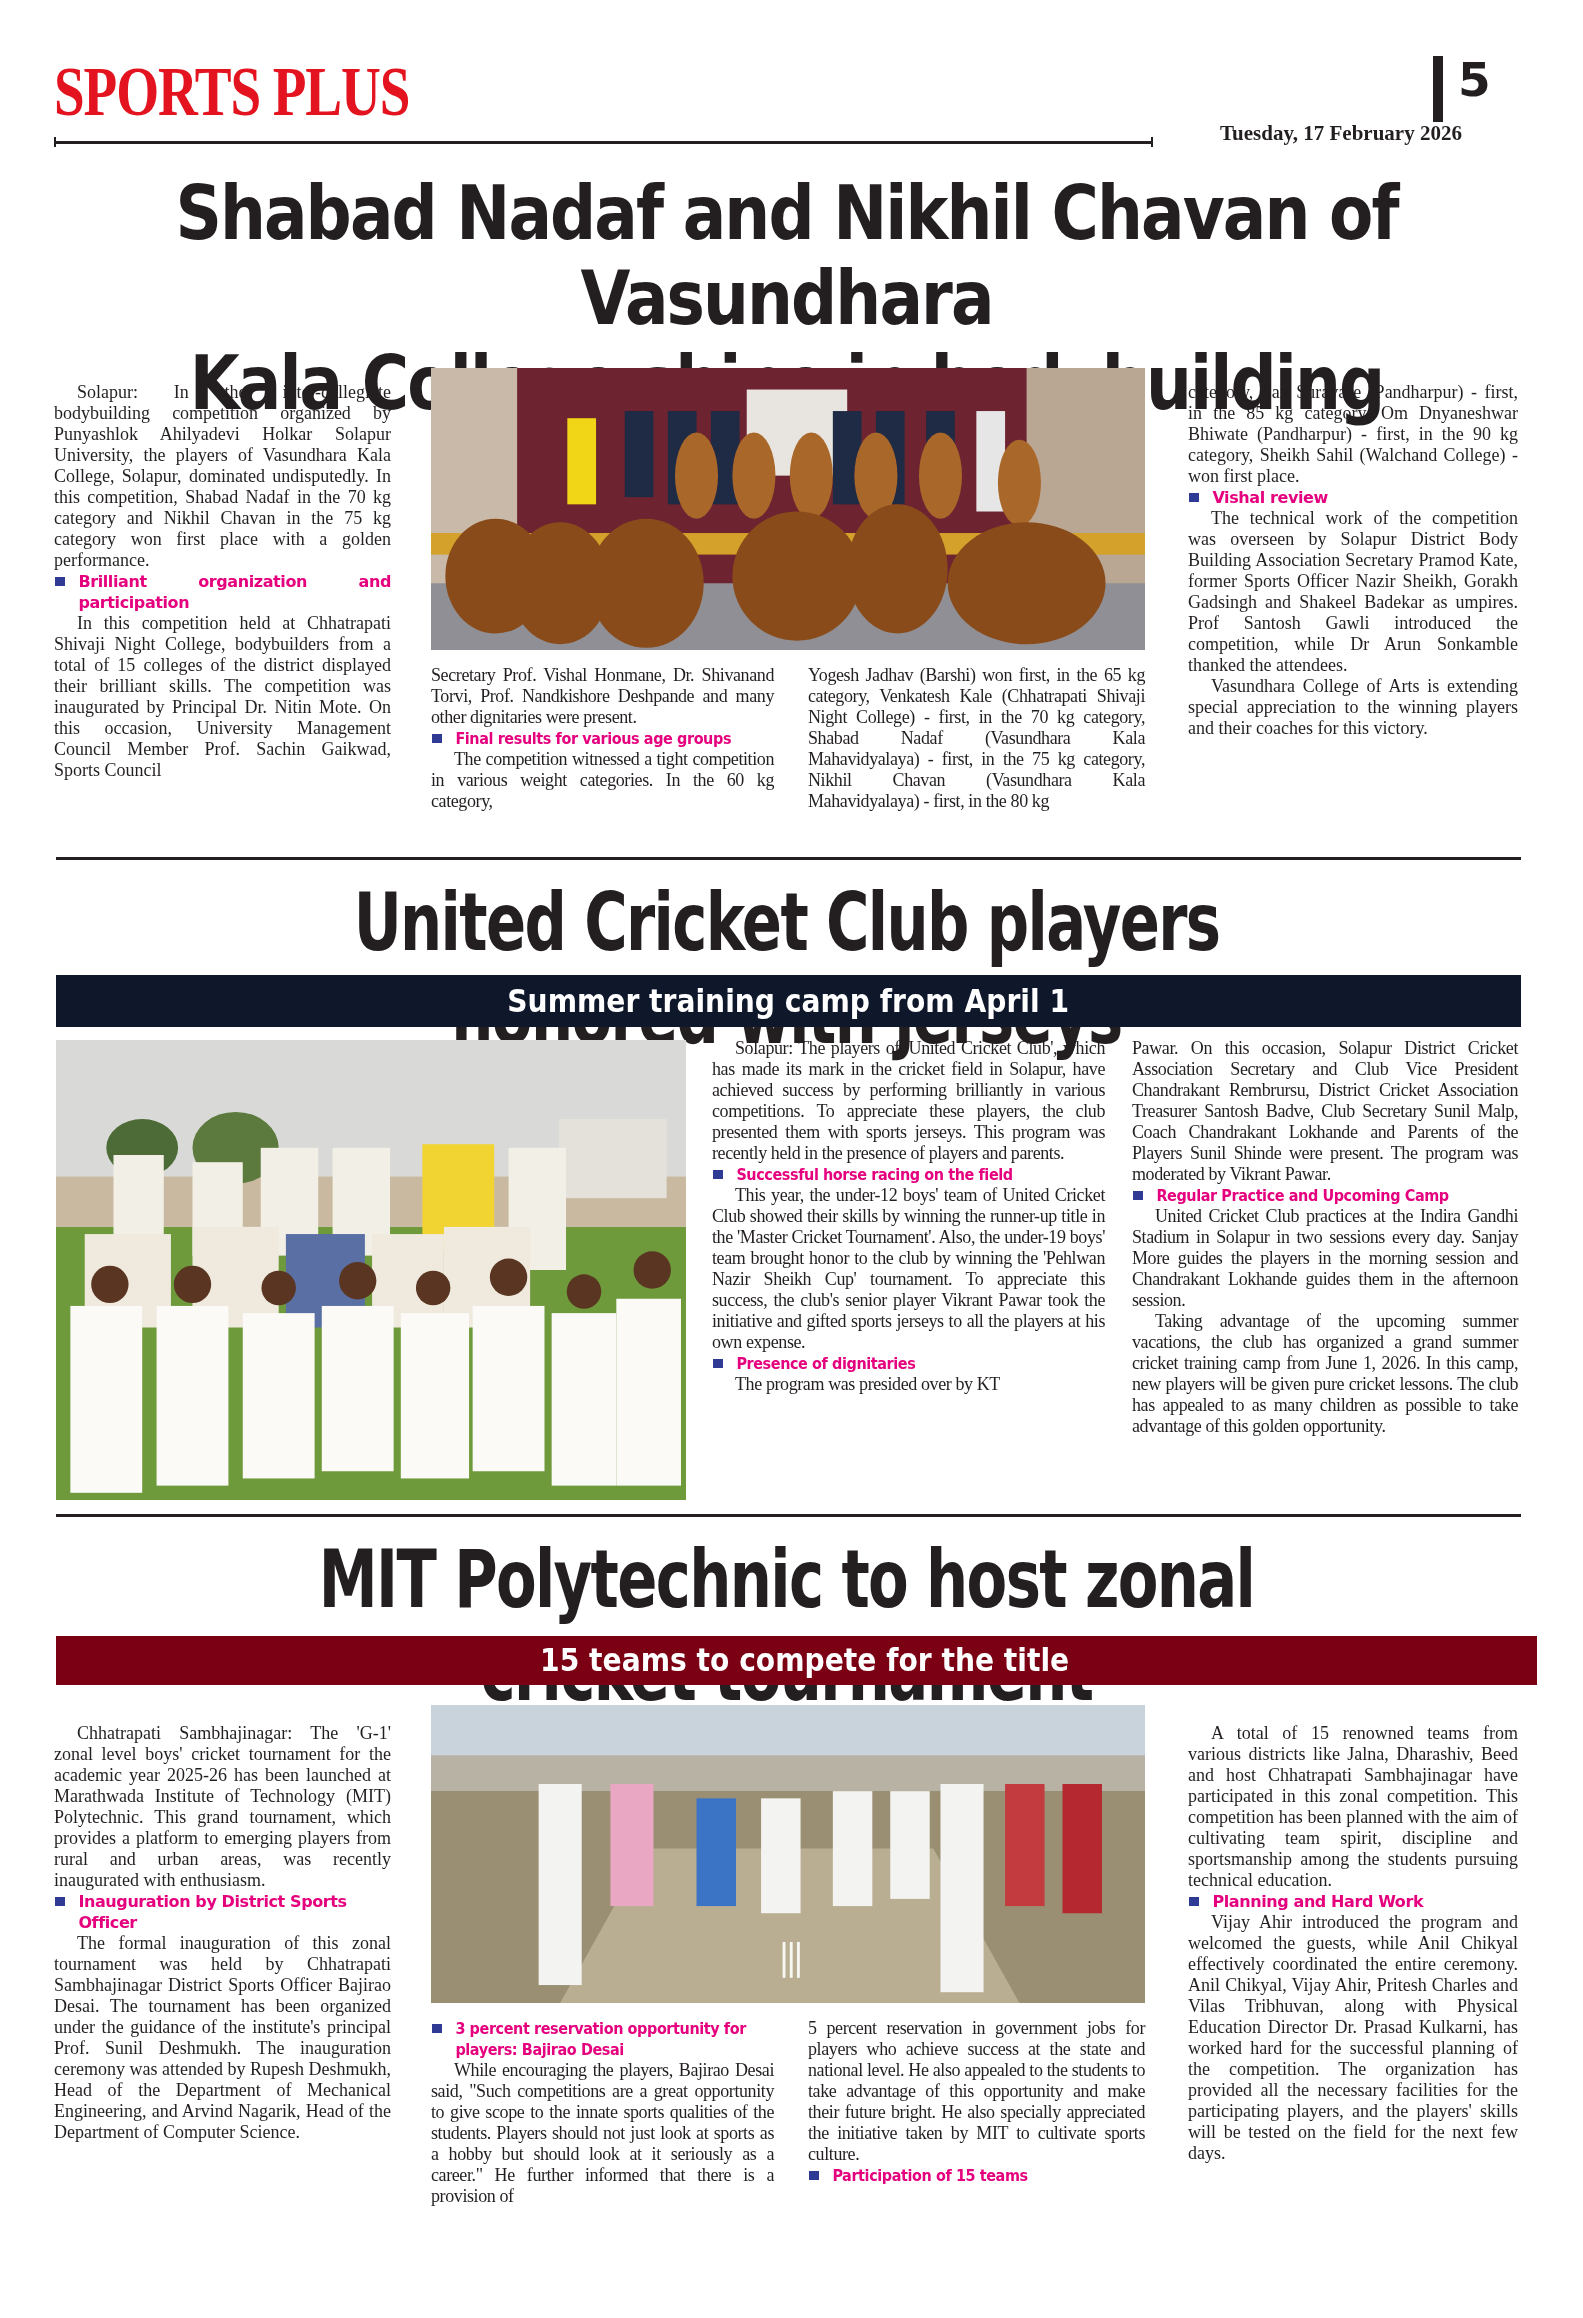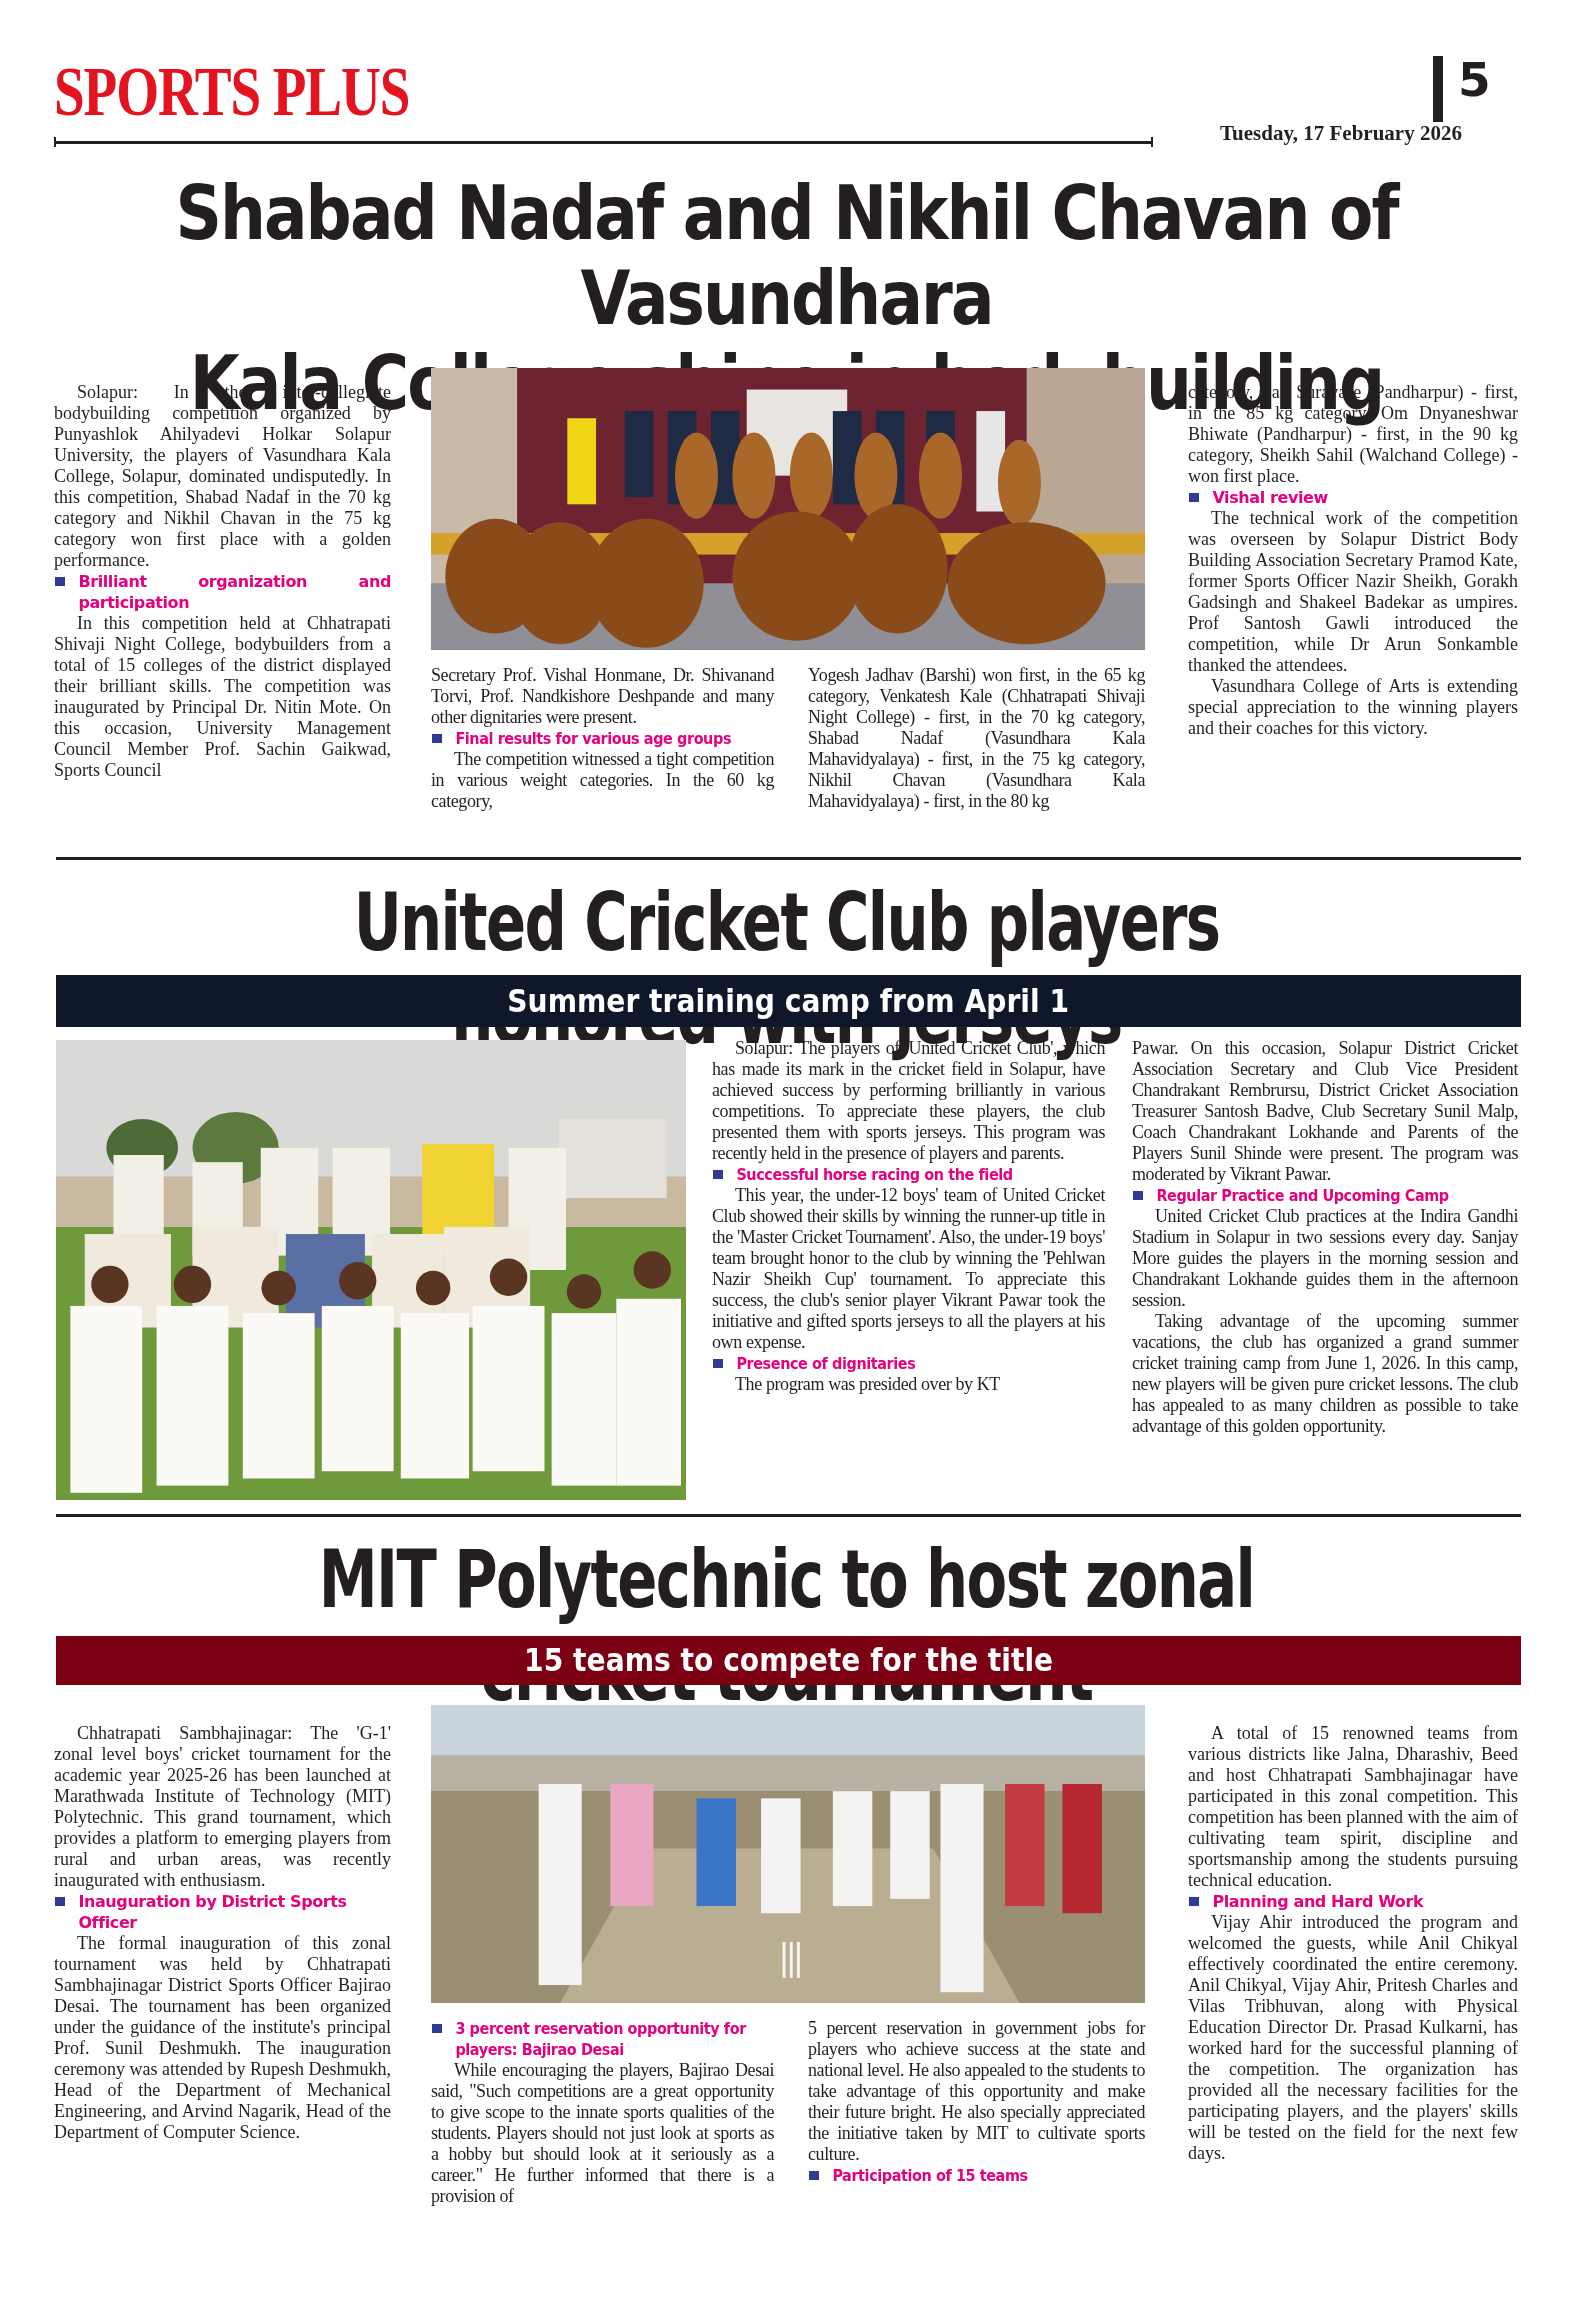--- a/index.html
+++ b/index.html
@@ -12,21 +12,21 @@
   .page-bar { left:1433px; top:56px; width:10px; height:66px; background:#231f20; }
   .page-num { left:1458px; top:47px; font-family:"DejaVu Sans", sans-serif; font-weight:bold; font-size:47px; line-height:65px; }
   .date { left:1220px; top:121px; width:287px; text-align:left; font-family:"Liberation Serif", serif; font-weight:bold; font-size:21px; }
   .headline { left:54px; width:1465px; text-align:center; font-family:"DejaVu Sans", sans-serif; font-weight:bold; color:#231f20; letter-spacing:-2.2px; }
   .hl1 { top:171px; font-size:75px; line-height:85px; transform:scaleX(0.86); transform-origin:center top; }
   .hl2 { top:876px; font-size:80px; line-height:93px; transform:scaleX(0.74); transform-origin:center top; }
   .hl3 { top:1533px; font-size:80px; line-height:93px; transform:scaleX(0.74); transform-origin:center top; }
   .band { left:56px; width:1465px; text-align:center; color:#ffffff; font-family:"DejaVu Sans", sans-serif; font-weight:bold; font-size:32px; }
   .band span { display:inline-block; transform:scaleX(0.88); }
   .band-olive { top:975px; height:52px; line-height:52px; background:#0f172a; }
-  .band-maroon { top:1636px; height:49px; line-height:49px; background:#7b0013; }
+  .band-maroon { top:1636px; height:49px; line-height:49px; background:#7b0013;padding-left:16px; }
   .rule { left:56px; width:1465px; height:2.9px; background:#231f20; }
   .col { font-family:"Liberation Serif", serif; font-size:18px; line-height:21px; text-align:justify; color:#231f20; }
   .col p { margin:0; text-indent:23px; }
   .col p.noindent { text-indent:0; }
   .subhead { font-family:"DejaVu Sans", sans-serif; font-weight:bold; color:#e5007e; font-size:16px; line-height:21px; padding-left:24.4px; position:relative; letter-spacing:-0.4px; text-align:left; }
   .subhead:before { content:""; position:absolute; left:1.4px; top:5.7px; width:9.3px; height:9.3px; background:#2e3a94; }
   .narrow { font-stretch:condensed; letter-spacing:-0.4px; }
   .photo { overflow:hidden; }
   .photo svg { width:100%; height:100%; display:block; }
 </style>

